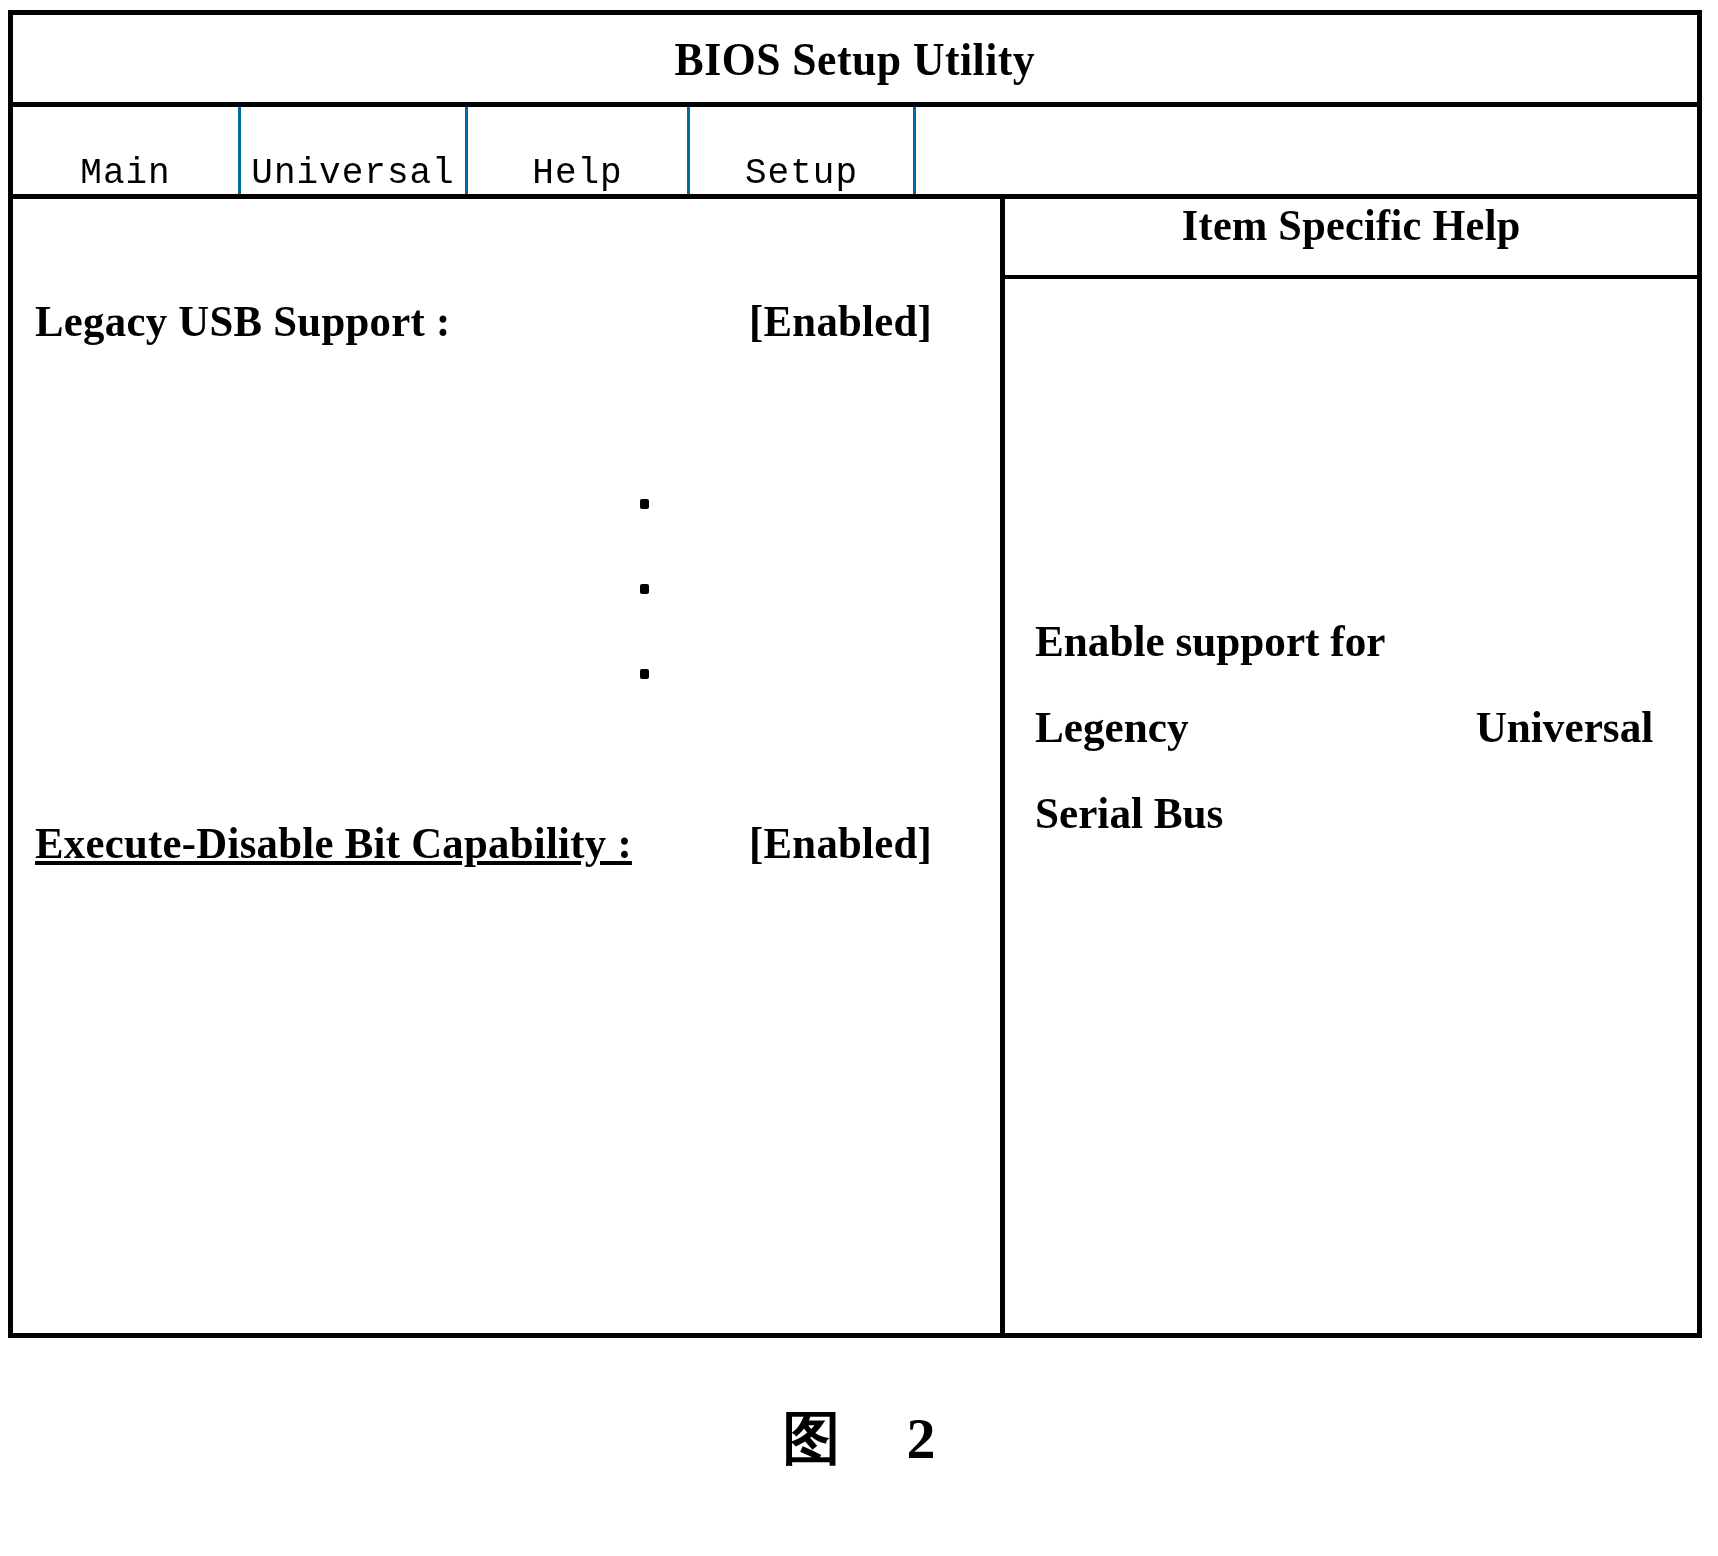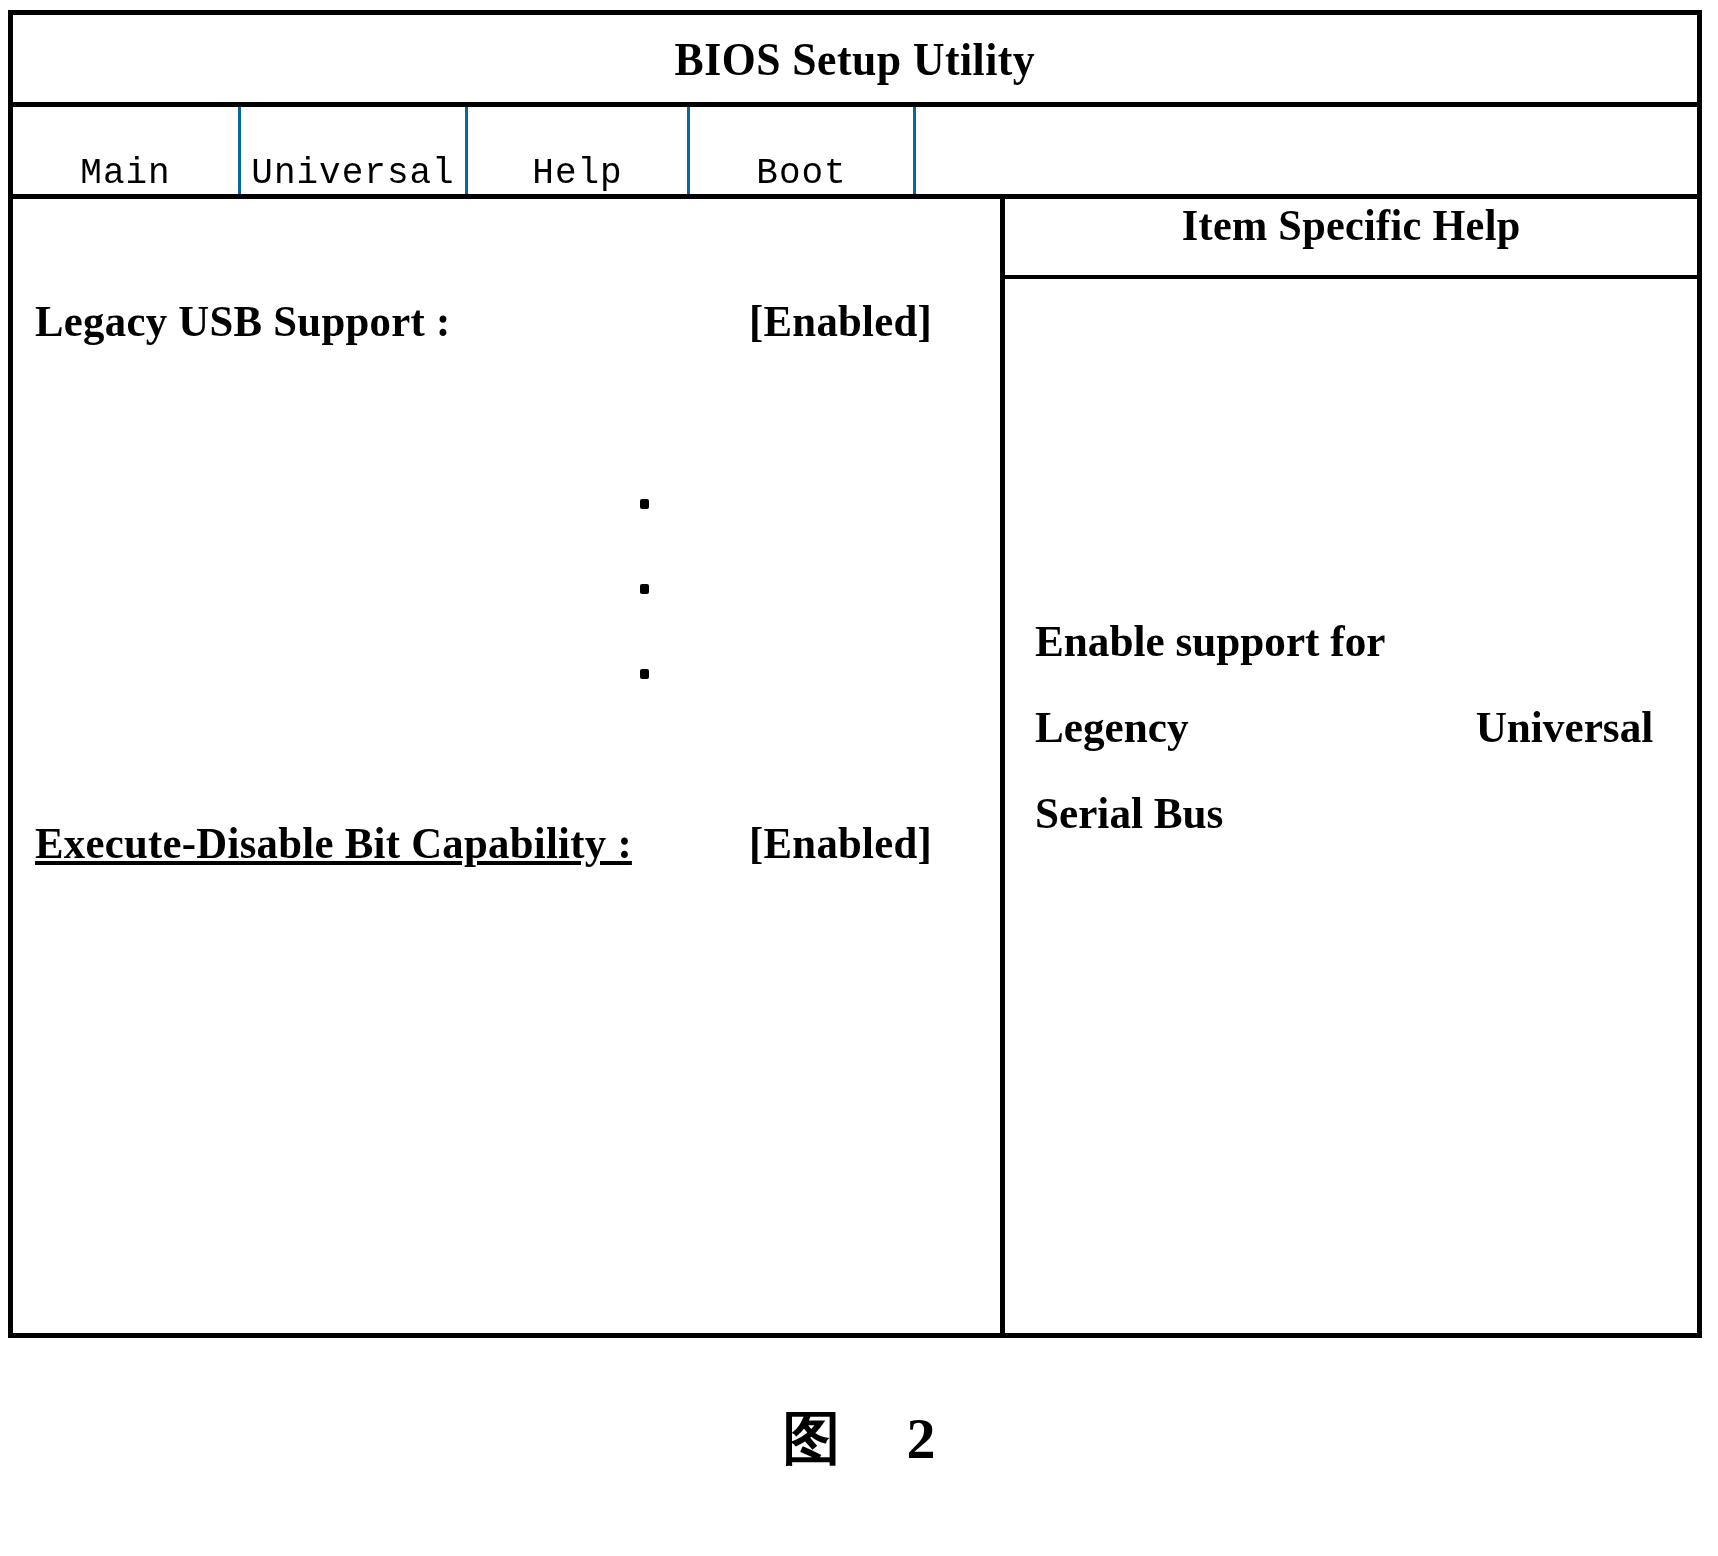--- a/index.html
+++ b/index.html
@@ -212,21 +212,21 @@
     <div class="menu-tab tab-main">
       <span>Main</span>
     </div>
     <div class="menu-tab tab-advanced">
       <span>Universal</span>
     </div>
     <div class="menu-tab tab-boot">
       <span>Help</span>
     </div>
     <div class="menu-tab tab-exit">
-      <span>Boot</span>
+      <span>Setup</span>
     </div>
     <div id="menu-filler"></div>
   </div>
 
   <div id="body-split">
 
     <div id="settings-pane">
 
       <div class="setting-row" id="row-legacy-usb">
         <span class="setting-label">Legacy USB Support :</span>

